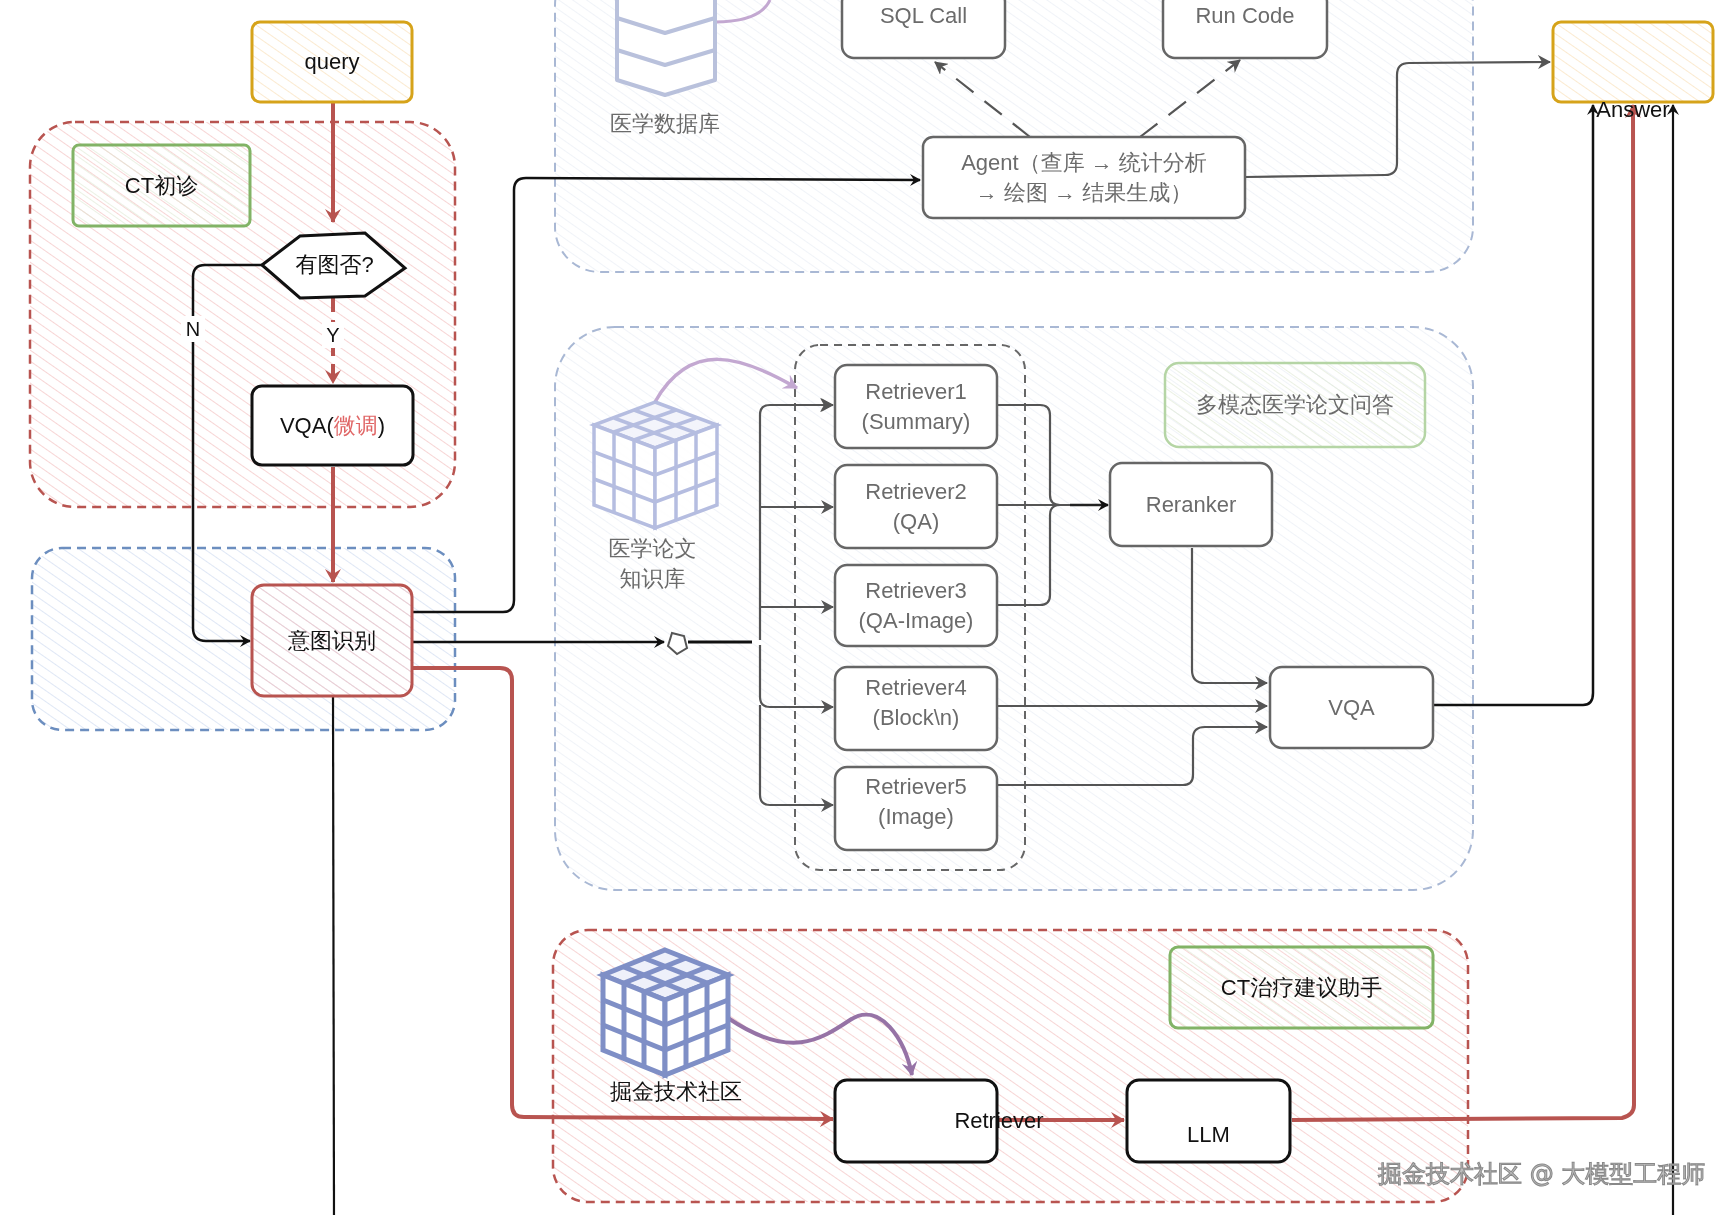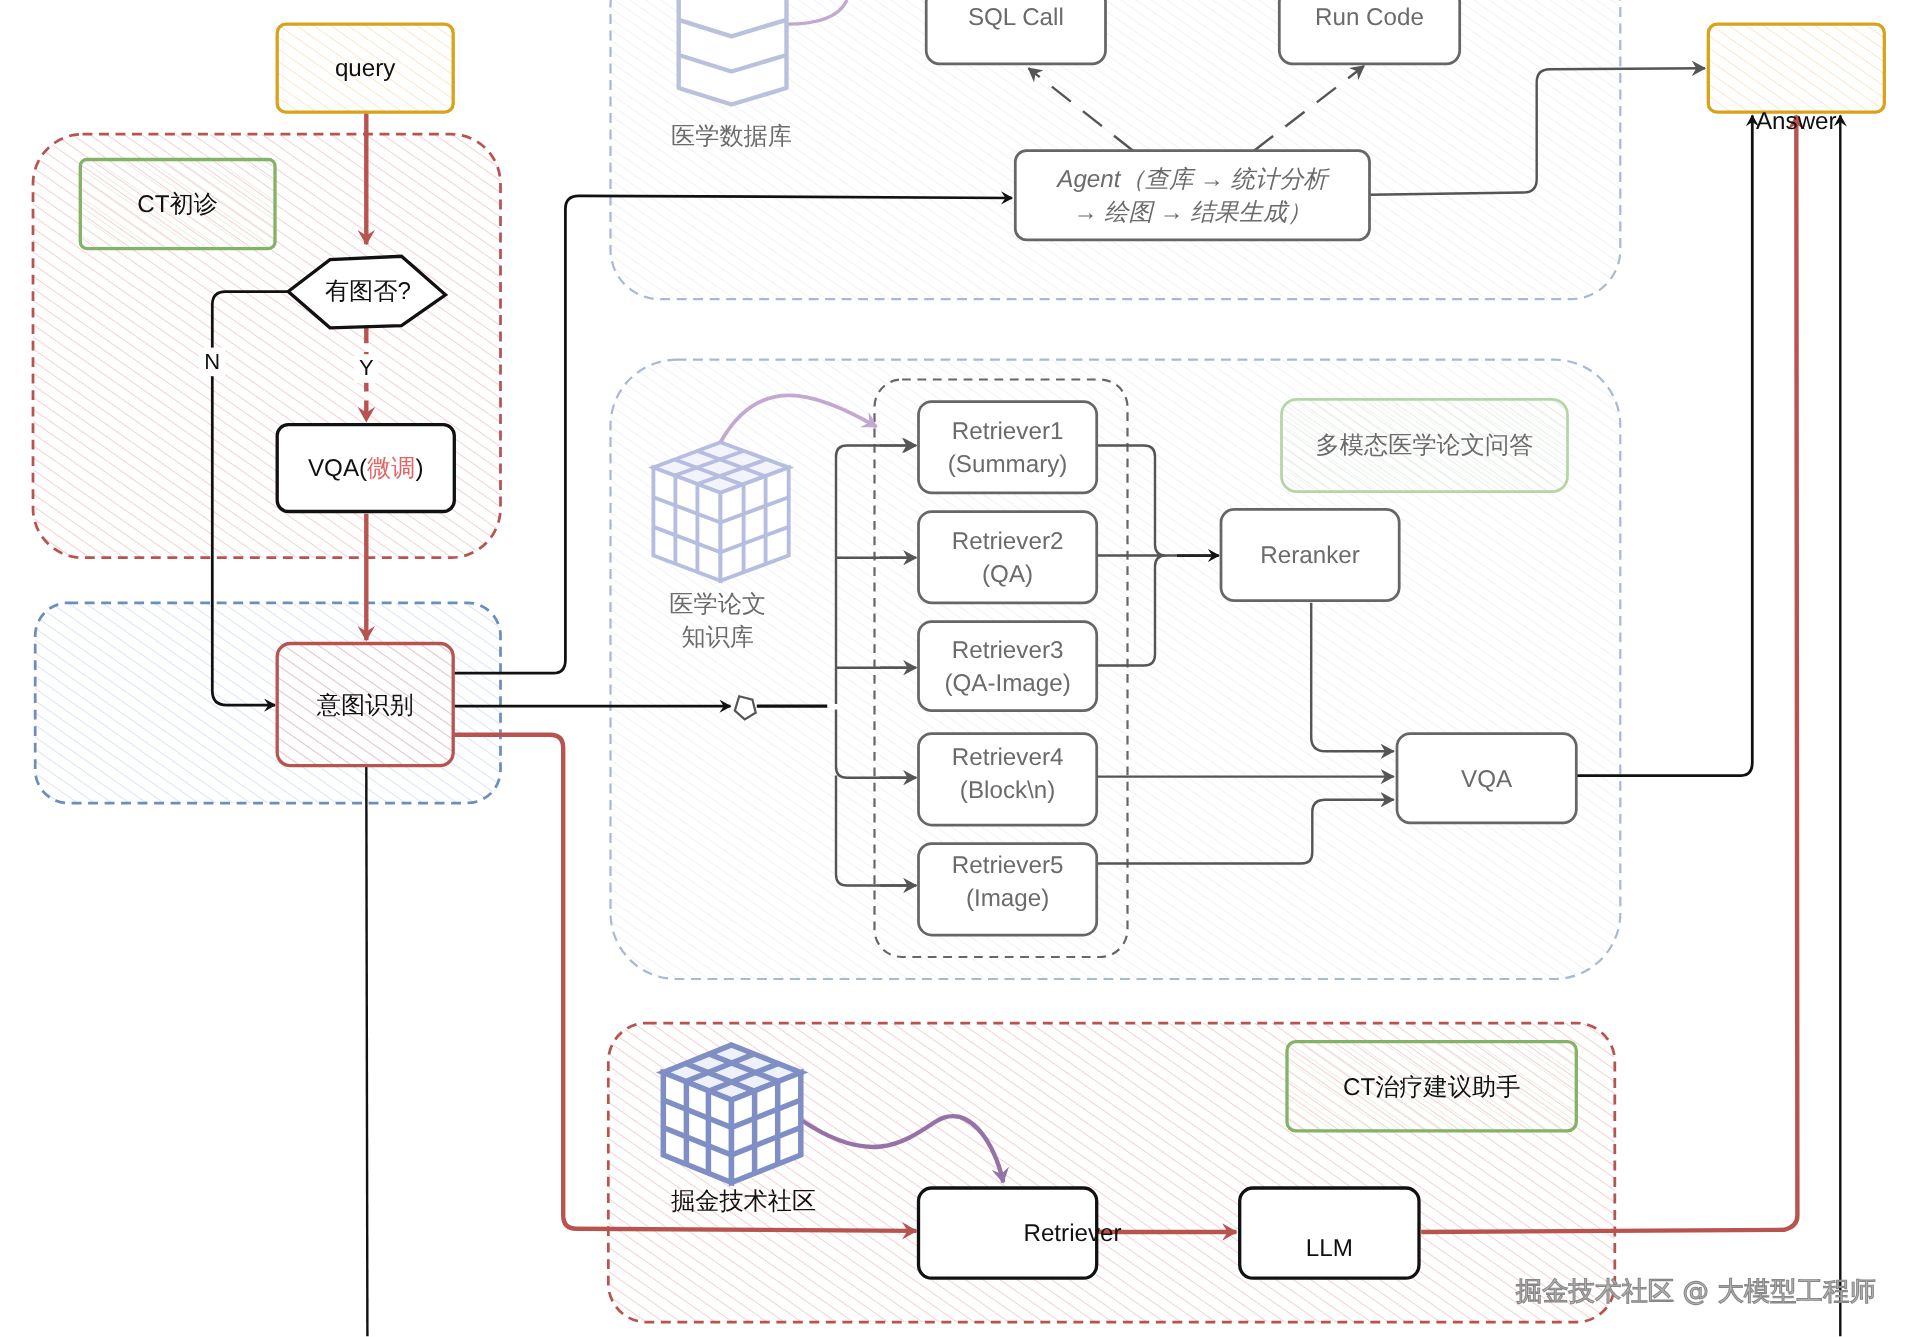--- a/index.html
+++ b/index.html
@@ -193,21 +193,21 @@
 <div class="lbl dark" style="left:272px;top:240px;width:125px;height:50px;">有图否?</div>
 <div class="lbl dark" style="left:181px;top:316px;width:24px;height:26px;background:#fff;font-size:20px;">N</div>
 <div class="lbl dark" style="left:322px;top:322px;width:22px;height:26px;background:#fff;font-size:20px;">Y</div>
 <div class="lbl dark" style="left:252px;top:386px;width:161px;height:79px;">
   <span>VQA(</span><span class="red-txt">微调</span><span>)</span>
 </div>
 <div class="lbl dark" style="left:252px;top:585px;width:160px;height:111px;">意图识别</div>
 
 <div class="lbl grey" style="left:842px;top:0px;width:163px;height:32px;">SQL Call</div>
 <div class="lbl grey" style="left:1163px;top:0px;width:164px;height:32px;">Run Code</div>
-<div class="lbl grey" style="left:923px;top:137px;width:322px;height:81px;font-style:italic;">Agent（查库 → 统计分析
+<div class="lbl grey" style="left:923px;top:137px;width:322px;height:81px;">Agent（查库 → 统计分析
 → 绘图 → 结果生成）</div>
 <div class="lbl grey" style="left:595px;top:106px;width:140px;height:36px;">医学数据库</div>
 
 <div class="lbl grey" style="left:590px;top:532px;width:125px;height:64px;">医学论文
 知识库</div>
 <div class="lbl grey" style="left:1165px;top:363px;width:260px;height:84px;">多模态医学论文问答</div>
 <div class="lbl grey" style="left:835px;top:365px;width:162px;height:83px;">Retriever1
 (Summary)</div>
 <div class="lbl grey" style="left:835px;top:465px;width:162px;height:83px;">Retriever2
 (QA)</div>
@@ -215,16 +215,16 @@
 (QA-Image)</div>
 <div class="lbl grey" style="left:835px;top:667px;width:162px;height:72px;">Retriever4
 (Block\n)</div>
 <div class="lbl grey" style="left:835px;top:767px;width:162px;height:69px;">Retriever5
 (Image)</div>
 <div class="lbl grey" style="left:1110px;top:463px;width:162px;height:83px;">Reranker</div>
 <div class="lbl grey" style="left:1270px;top:667px;width:163px;height:81px;">VQA</div>
 
 <div class="lbl dark" style="left:585px;top:1074px;width:182px;height:36px;">掘金技术社区</div>
 <div class="lbl dark" style="left:1170px;top:947px;width:263px;height:81px;">CT治疗建议助手</div>
-<div class="lbl dark" style="left:835px;top:1080px;width:192px;height:82px;padding-left:44px;">Retriever</div>
+<div class="lbl dark" style="left:859px;top:1080px;width:192px;height:82px;padding-left:44px;">Retriever</div>
 <div class="lbl dark" style="left:1127px;top:1080px;width:163px;height:82px;margin-top:14px;">LLM</div>
 
 <div class="wm" style="left:1378px;top:1158px;">掘金技术社区 @ 大模型工程师</div>
 
 </body></html>

